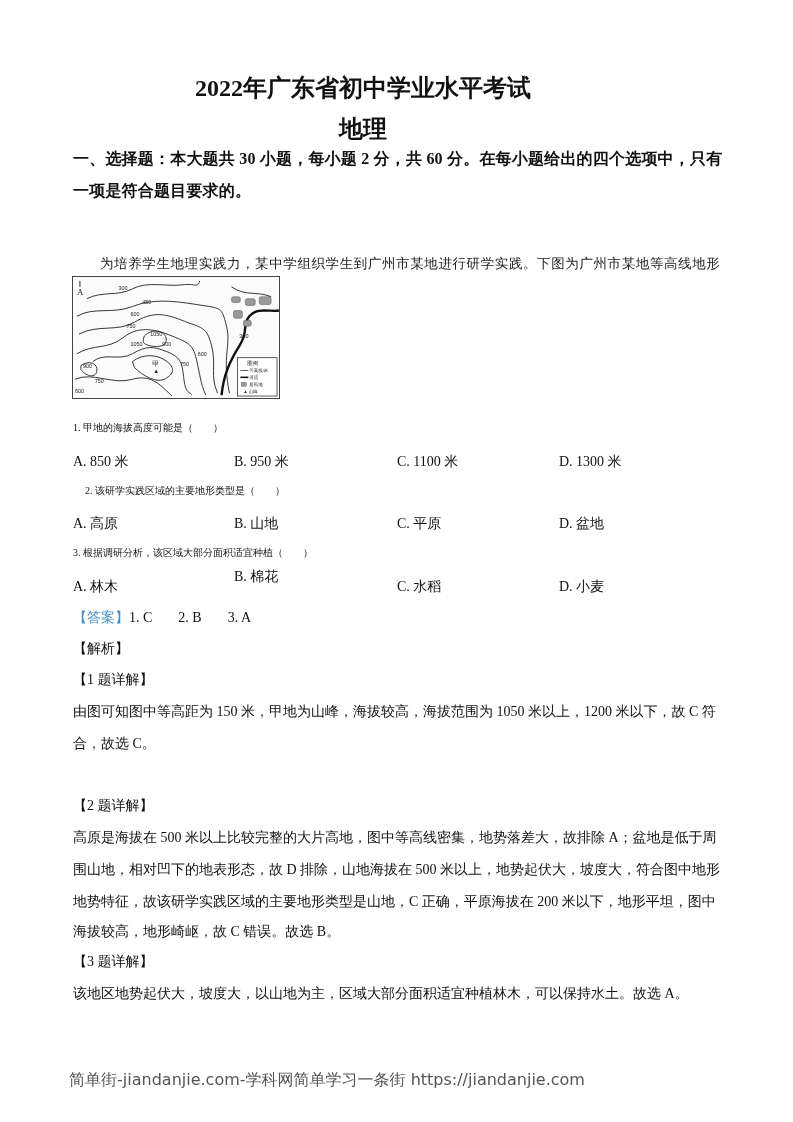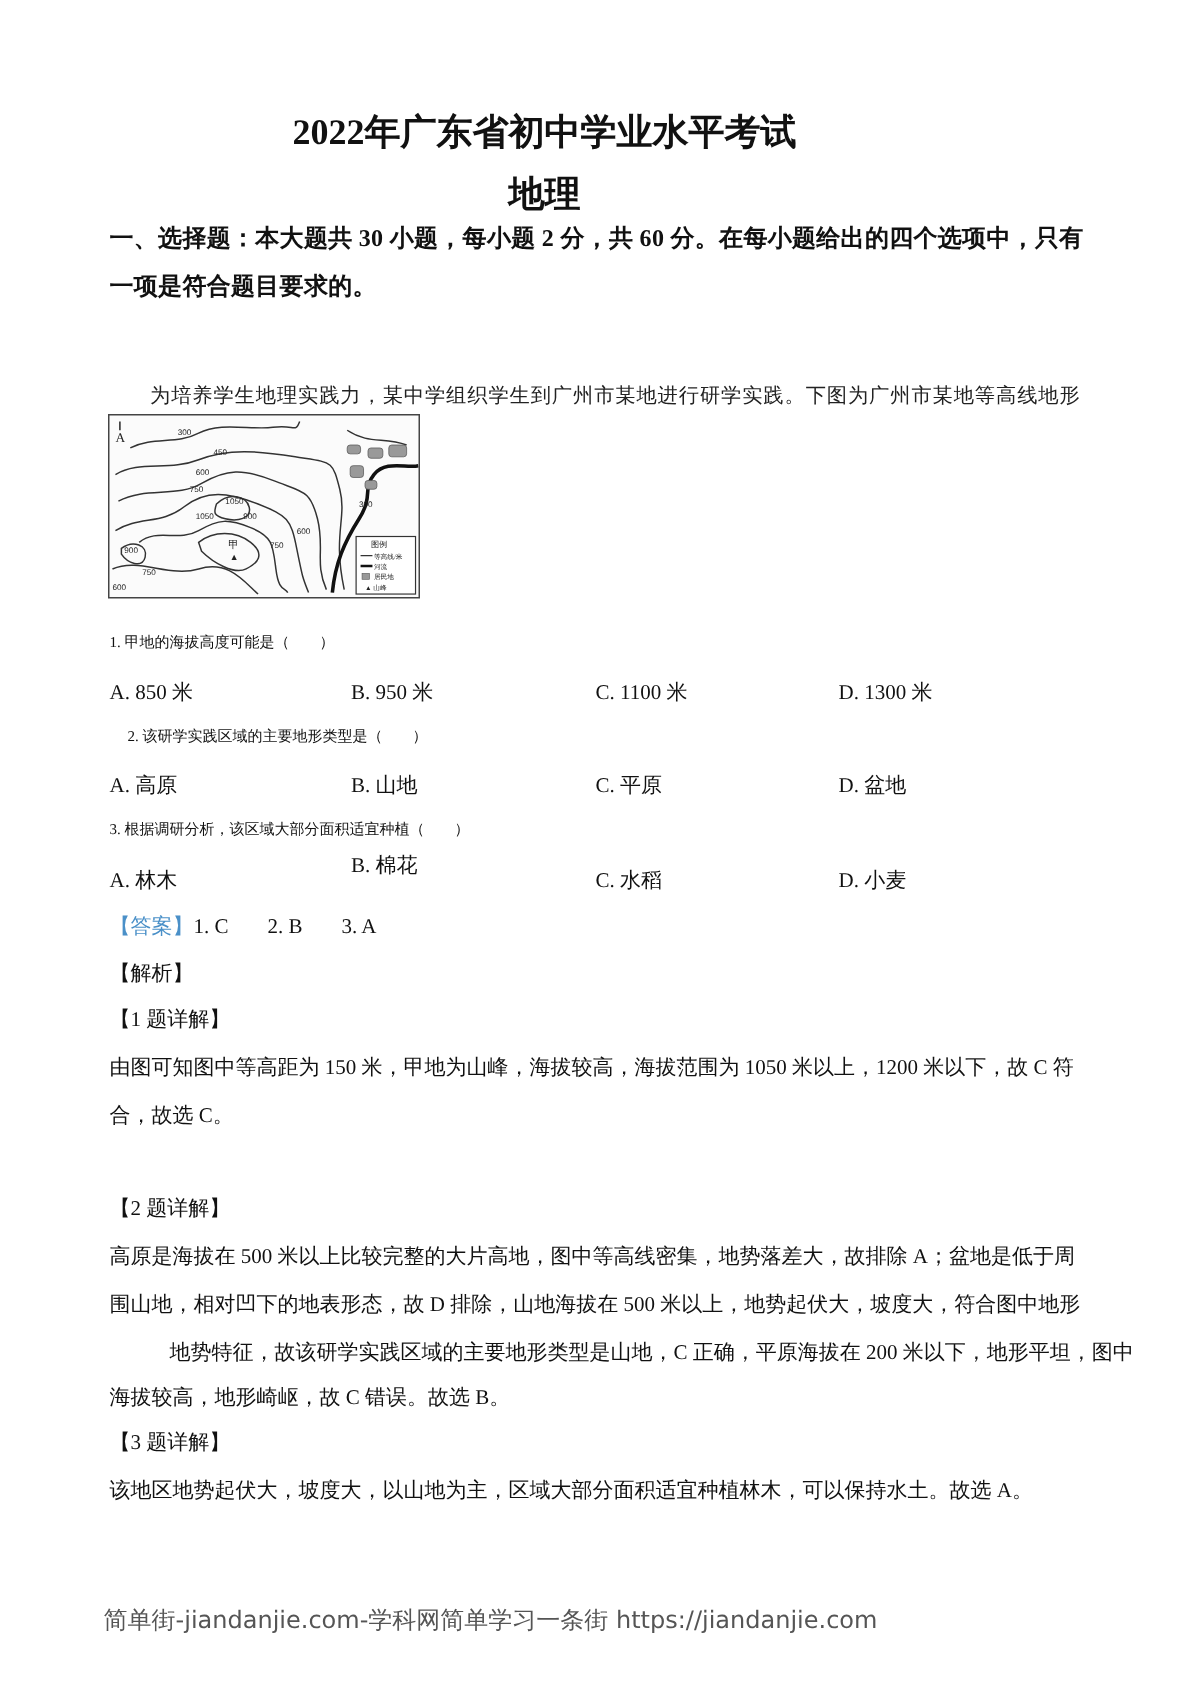--- a/index.html
+++ b/index.html
@@ -116,19 +116,19 @@
 
 <div class="abs body-text label-blue" style="top:640px;">【解析】</div>
 
 <div class="abs body-text" style="top:671px;">【1 题详解】</div>
 <div class="abs body-text" style="top:703px;">由图可知图中等高距为 150 米，甲地为山峰，海拔较高，海拔范围为 1050 米以上，1200 米以下，故 C 符</div>
 <div class="abs body-text" style="top:735px;">合，故选 C。</div>
 
 <div class="abs body-text" style="top:797px;">【2 题详解】</div>
 <div class="abs body-text" style="top:829px;"> 高原是海拔在 500 米以上比较完整的大片高地，图中等高线密集，地势落差大，故排除 A；盆地是低于周</div>
 <div class="abs body-text" style="top:861px;">围山地，相对凹下的地表形态，故 D 排除，山地海拔在 500 米以上，地势起伏大，坡度大，符合图中地形</div>
-<div class="abs body-text" style="top:893px;margin-left:40px;">地势特征，故该研学实践区域的主要地形类型是山地，C 正确，平原海拔在 200 米以下，地形平坦，图中</div>
+<div class="abs body-text" style="top:893px;">地势特征，故该研学实践区域的主要地形类型是山地，C 正确，平原海拔在 200 米以下，地形平坦，图中</div>
 <div class="abs body-text" style="top:923px;">海拔较高，地形崎岖，故 C 错误。故选 B。</div>
 
 <div class="abs body-text" style="top:953px;">【3 题详解】</div>
 <div class="abs body-text" style="top:985px;">该地区地势起伏大，坡度大，以山地为主，区域大部分面积适宜种植林木，可以保持水土。故选 A。</div>
 
 <div class="abs footer" style="top:1070px;">简单街-jiandanjie.com-学科网简单学习一条街 https://jiandanjie.com</div>
 
 </body></html>

